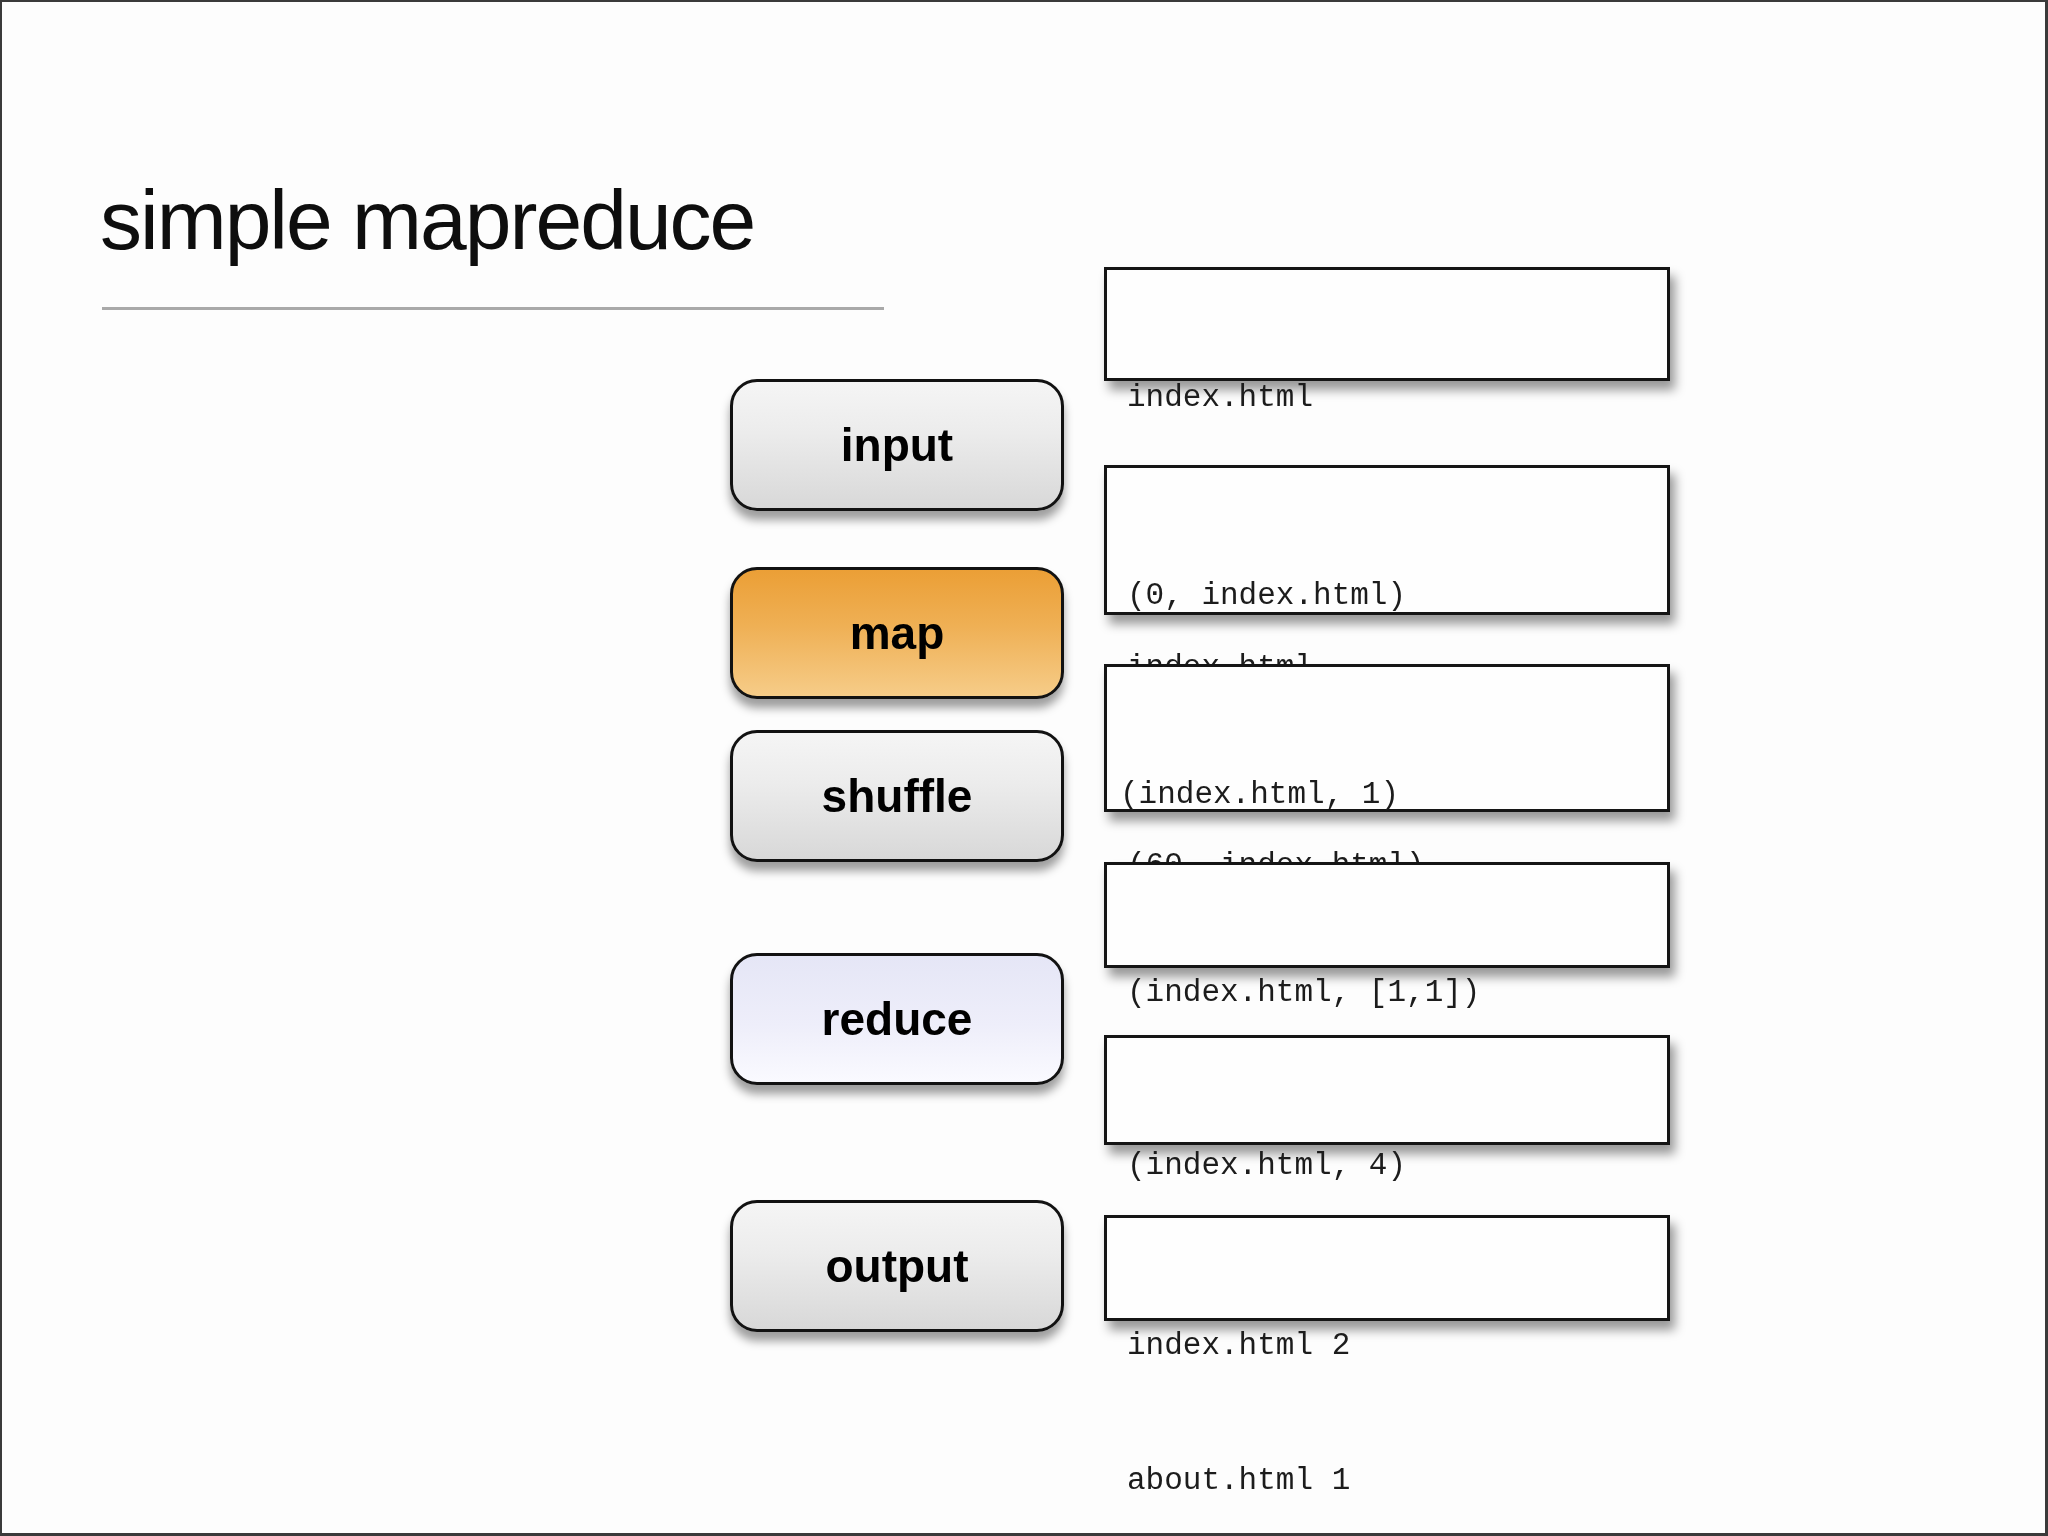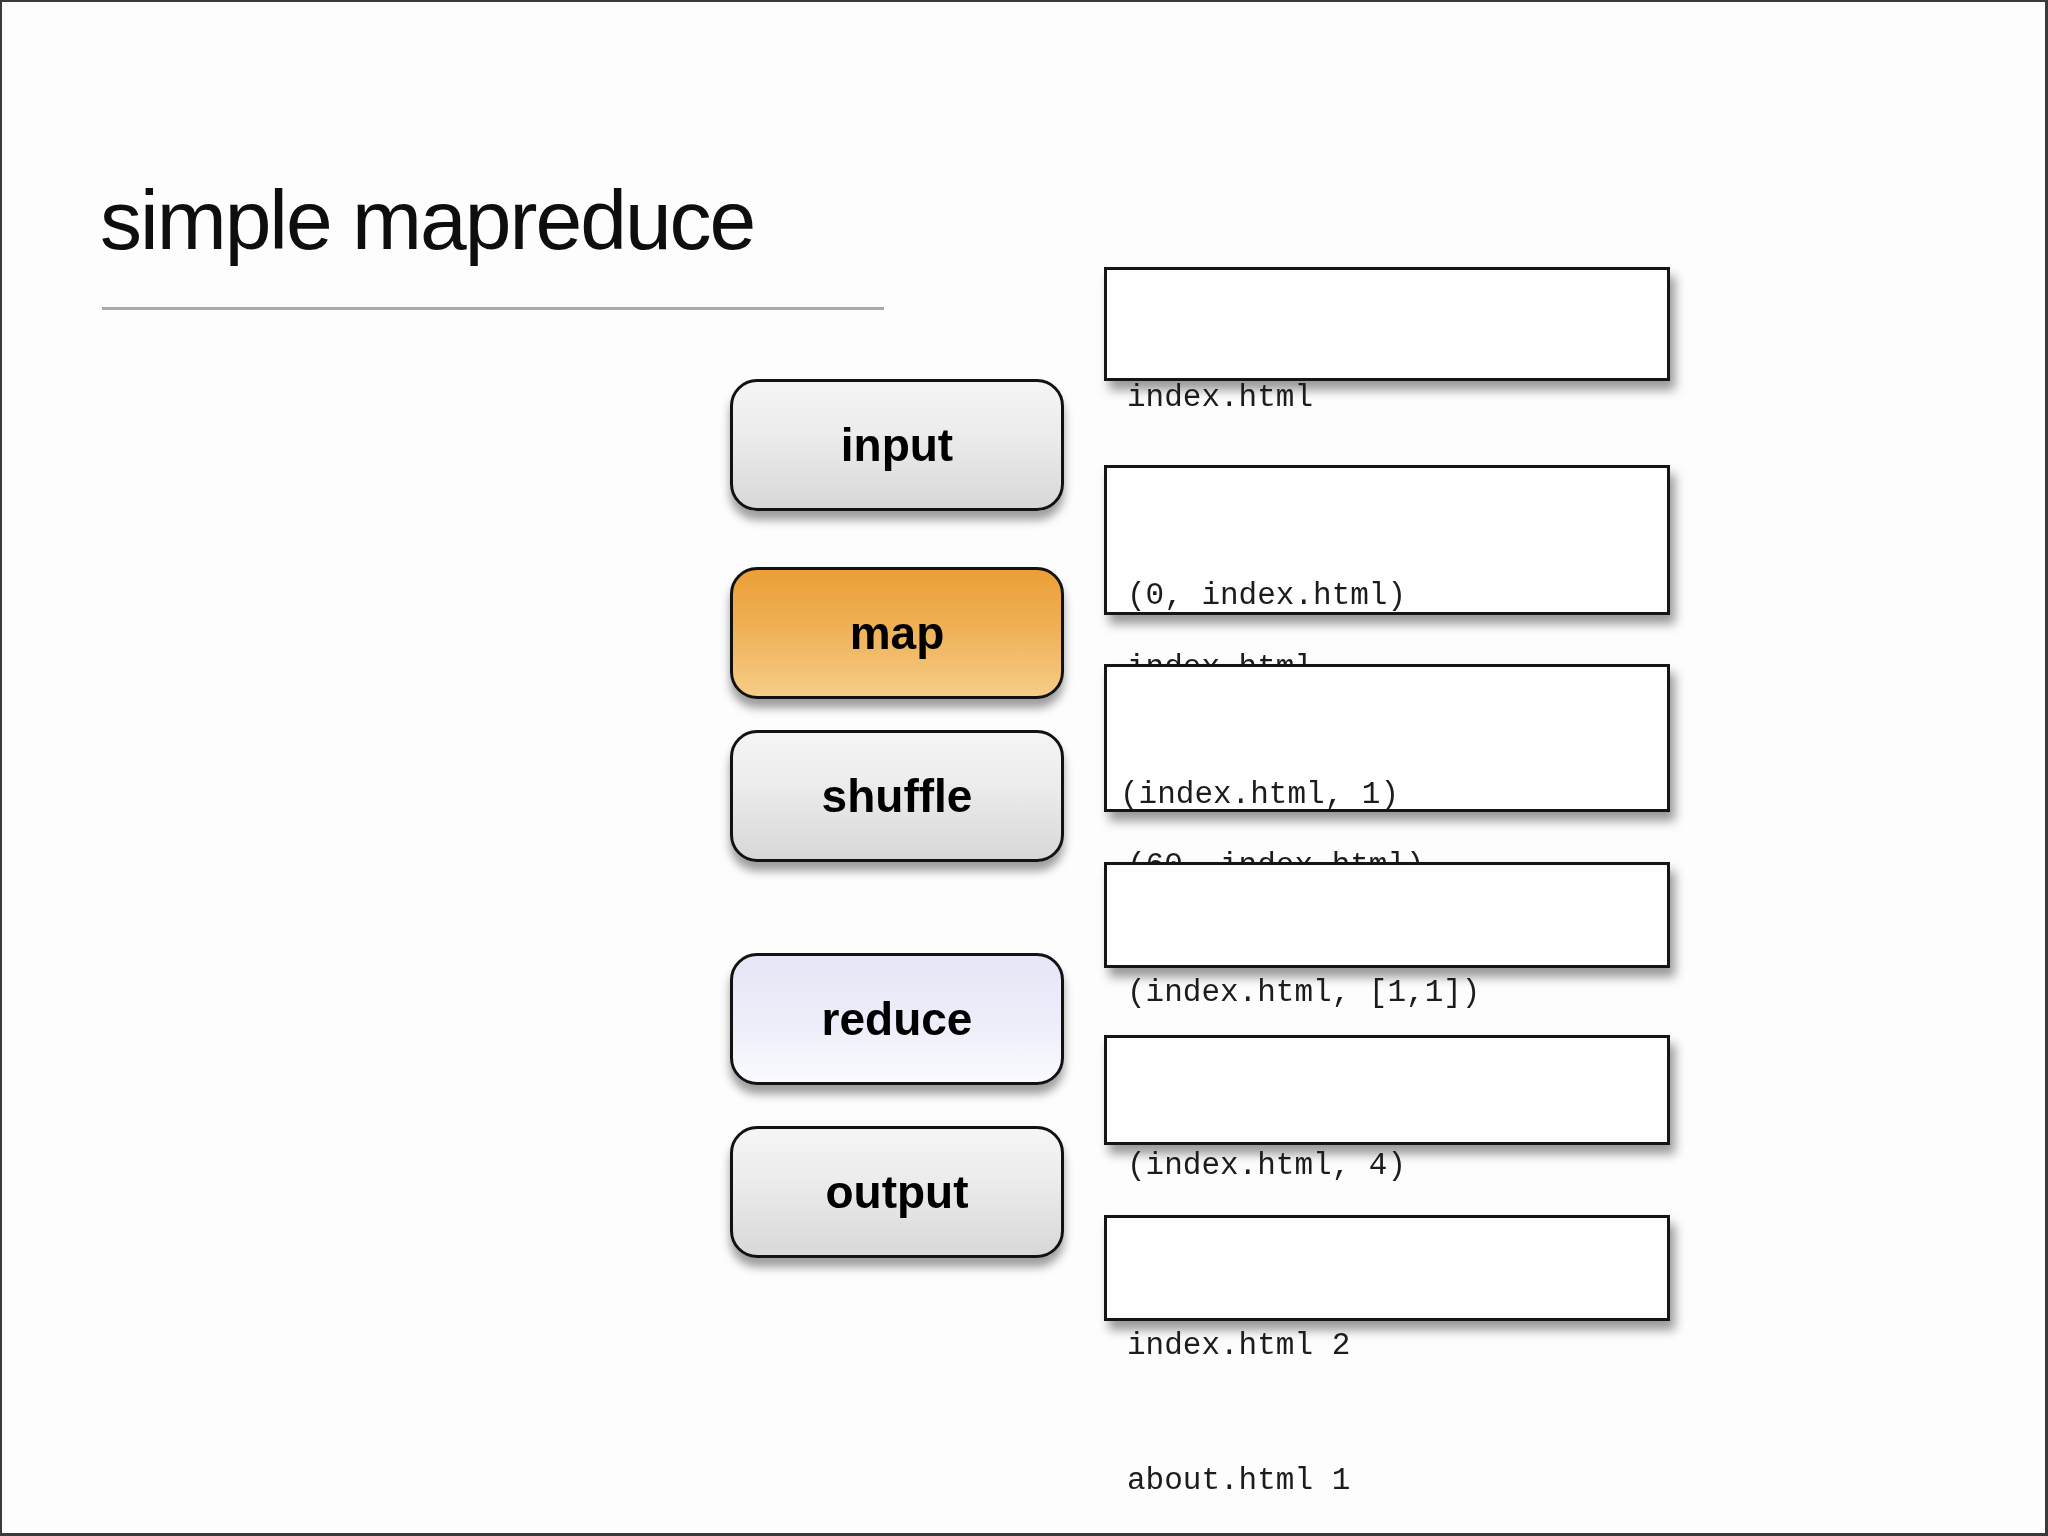--- a/index.html
+++ b/index.html
@@ -60,21 +60,21 @@
   .btn-orange {
     background: linear-gradient(180deg, #eb9f36 0%, #efb055 45%, #f6cc88 100%);
   }
   .btn-lavender {
     background: linear-gradient(180deg, #e5e6f6 0%, #eeeefa 55%, #fafaff 100%);
   }
   .btn-input   { top: 377px; }
   .btn-map     { top: 565px; }
   .btn-shuffle { top: 728px; }
   .btn-reduce  { top: 951px; }
-  .btn-output  { top: 1124px; }
+  .btn-output  { top: 1198px; }
 
   .data-box {
     position: absolute;
     left: 1102px;
     width: 566px;
     box-sizing: border-box;
     background: #fefefe;
     border: 3px solid #151515;
     padding: 15px 0 0 20px;
     font-family: "Liberation Mono", monospace;

